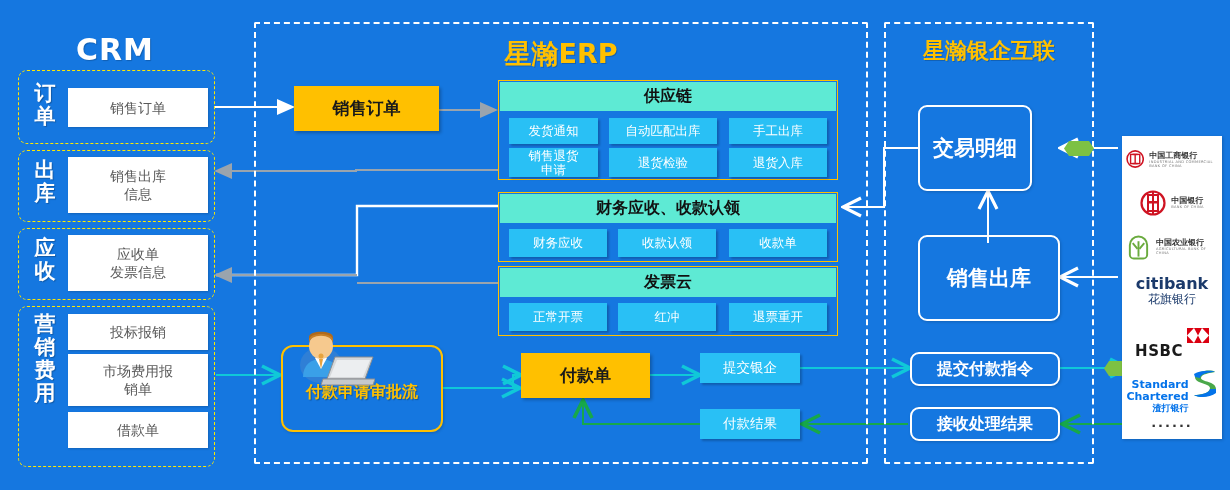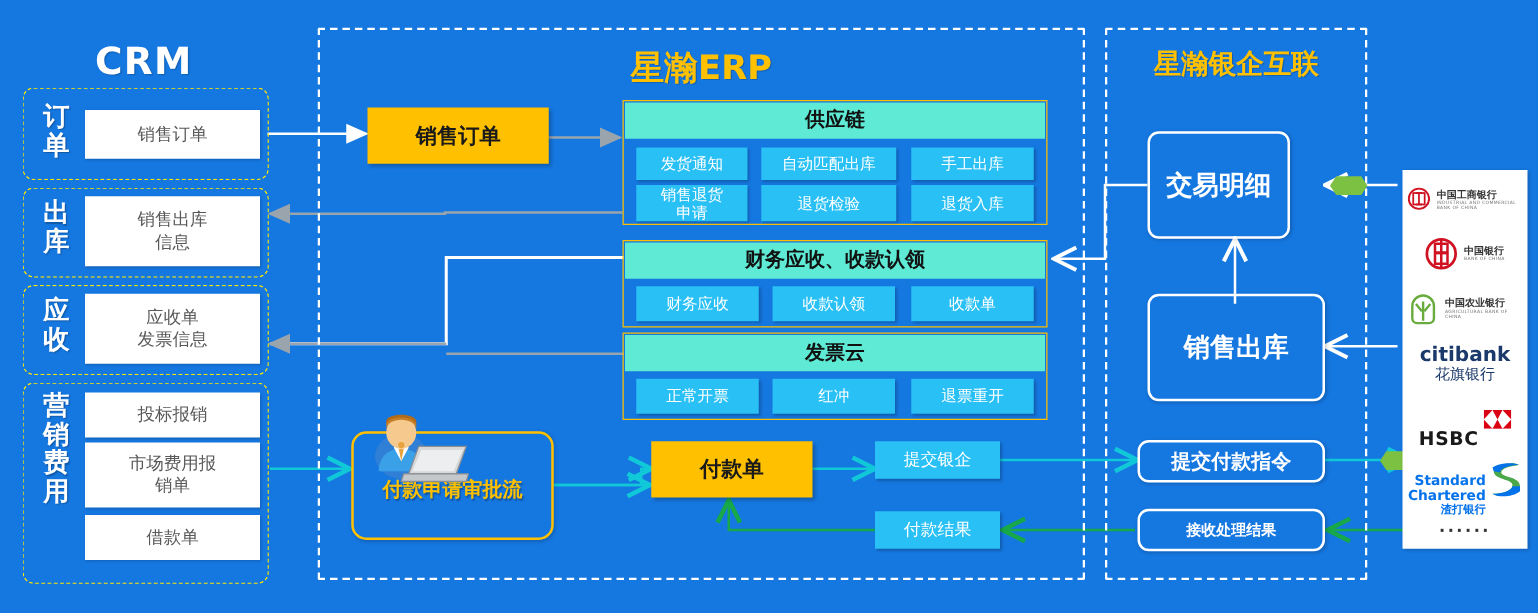--- a/index.html
+++ b/index.html
@@ -277,21 +277,21 @@
 
   <div class="abs cyan-box" style="left:700px; top:353px; width:100px; height:30px;">提交银企</div>
   <div class="abs cyan-box" style="left:700px; top:409px; width:100px; height:30px;">付款结果</div>
 
   <div class="abs panel-bank" style="left:884px; top:22px; width:210px; height:442px;"></div>
   <div class="abs panel-title-gold" style="left:884px; top:36px; width:210px; font-size:22px;">星瀚银企互联</div>
 
   <div class="abs round-wbox" style="left:918px; top:105px; width:114px; height:86px; font-size:21px;">交易明细</div>
   <div class="abs round-wbox" style="left:918px; top:235px; width:142px; height:86px; font-size:21px;">销售出库</div>
   <div class="abs round-wbox" style="left:910px; top:352px; width:150px; height:34px; font-size:16px;">提交付款指令</div>
-  <div class="abs round-wbox" style="left:910px; top:407px; width:150px; height:34px; font-size:12px;">接收处理结果</div>
+  <div class="abs round-wbox" style="left:910px; top:407px; width:150px; height:34px; font-size:16px;">接收处理结果</div>
 
   <svg class="abs" style="left:1064px; top:140px;" width="30" height="17" viewBox="0 0 30 17">
     <polygon points="5,1 25,1 30,8.5 25,16 5,16 0,8.5" fill="#7dc143"></polygon>
   </svg>
   <svg class="abs" style="left:1104px; top:360px;" width="30" height="17" viewBox="0 0 30 17">
     <polygon points="5,1 25,1 30,8.5 25,16 5,16 0,8.5" fill="#7dc143"></polygon>
   </svg>
 
   <div class="abs bank-strip" style="left:1122px; top:136px; width:100px; height:303px;">
 

